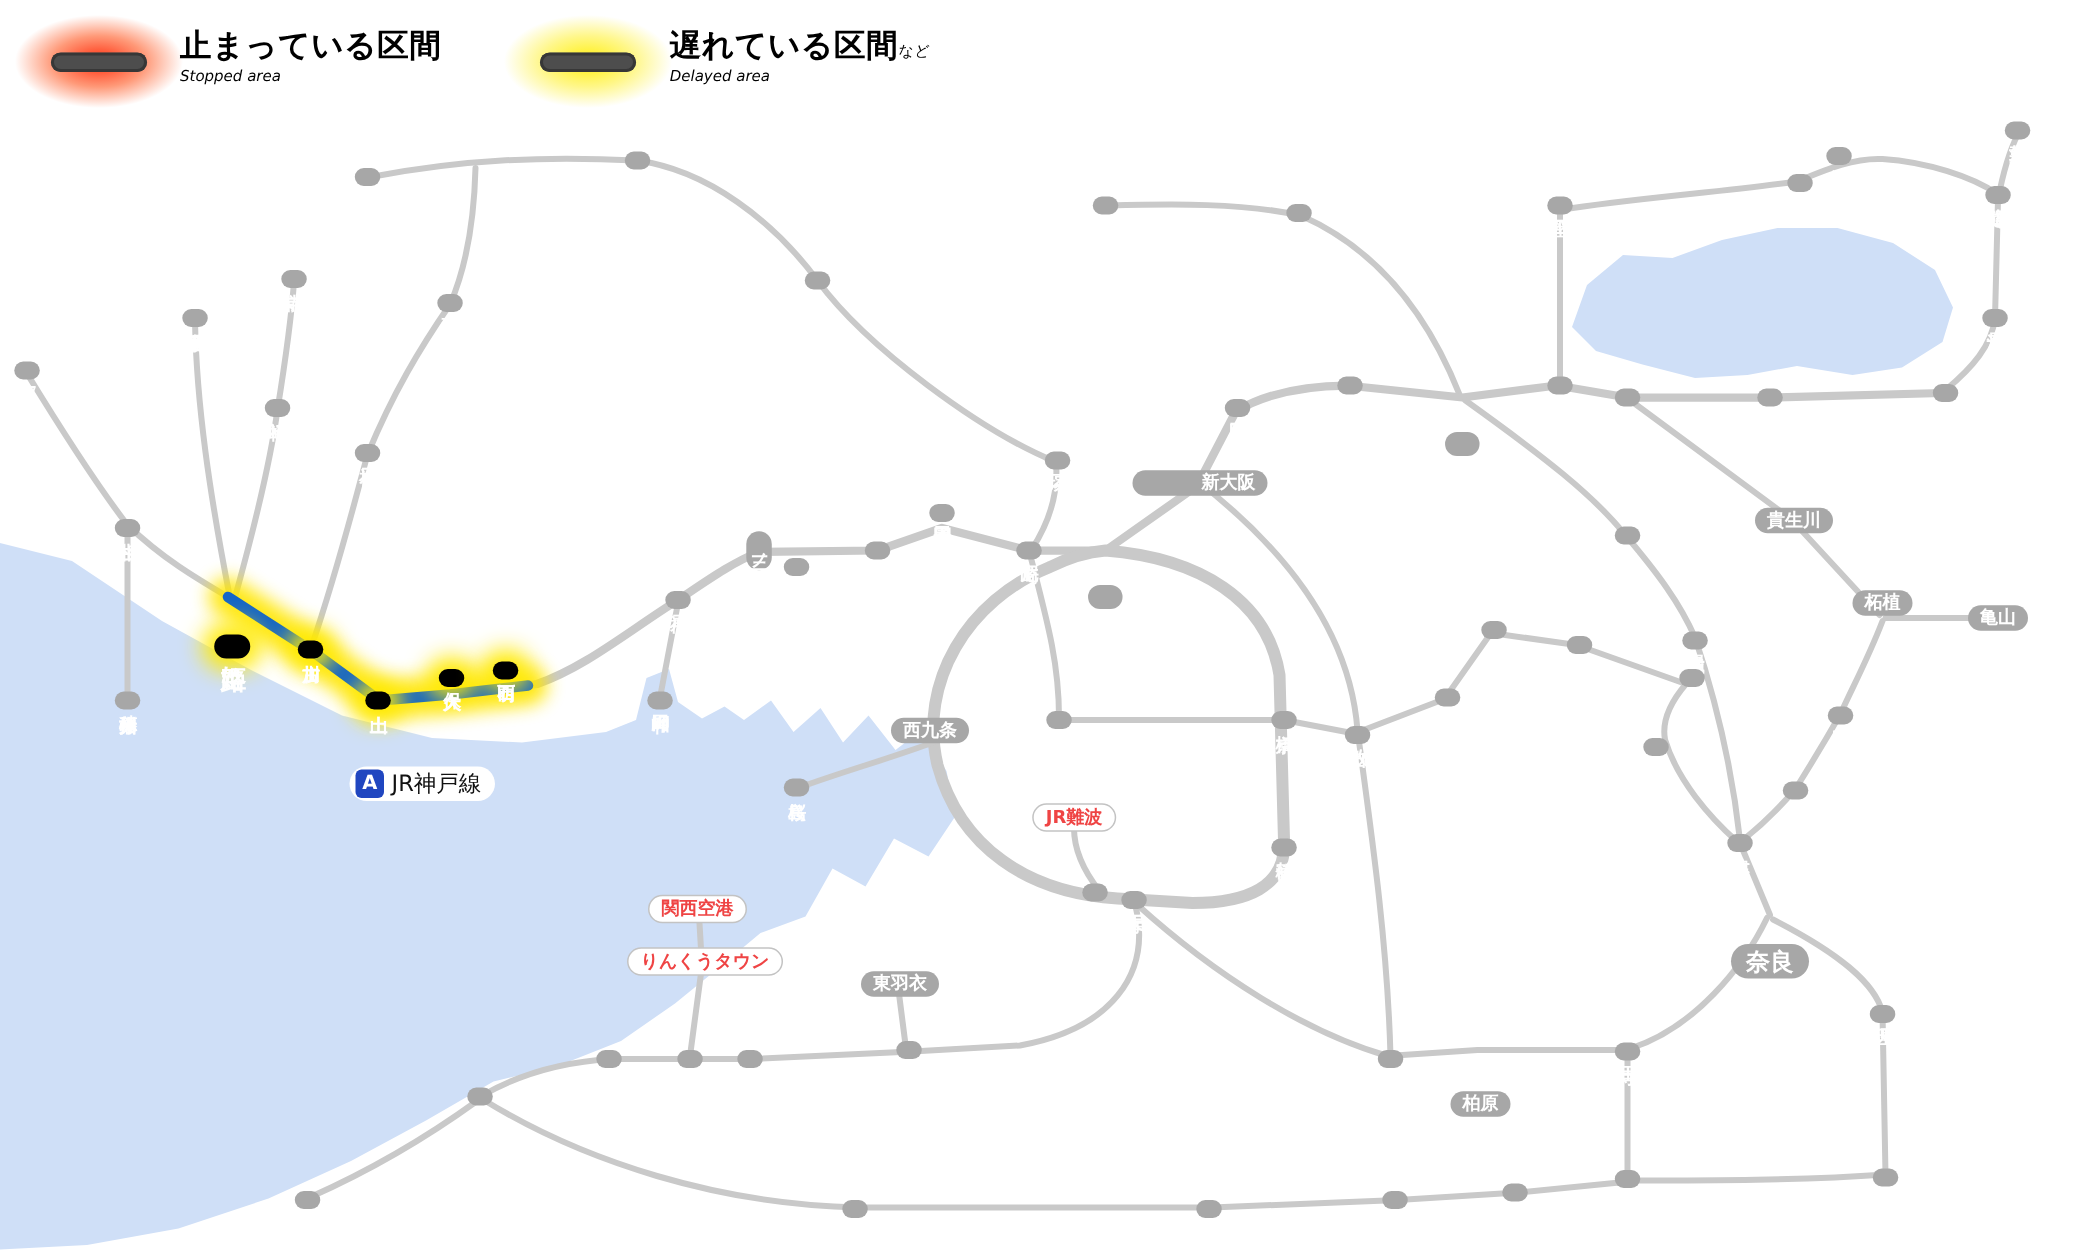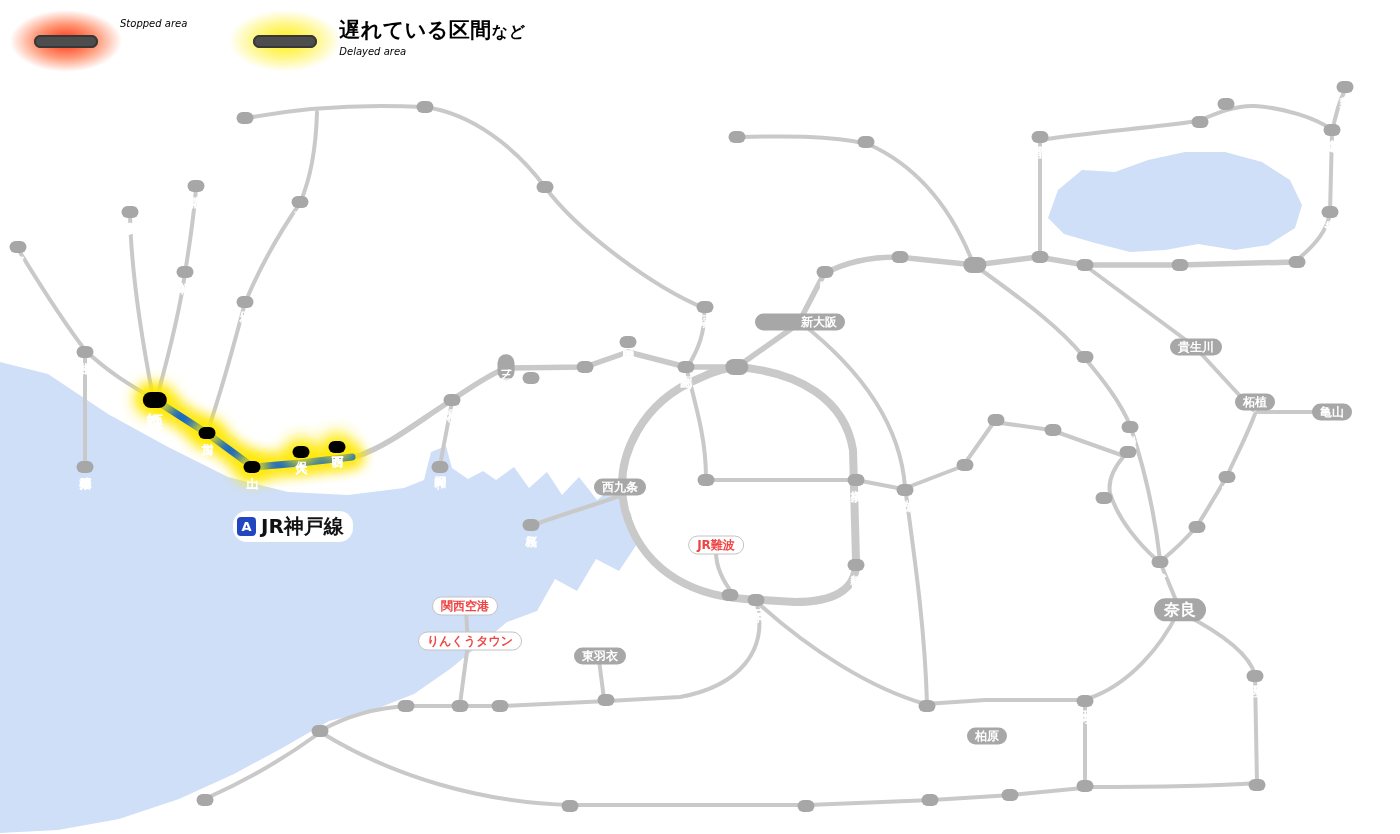--- a/index.html
+++ b/index.html
@@ -5,45 +5,45 @@
   html,body{margin:0;padding:0;background:#fff;font-family:"DejaVu Sans",sans-serif;}
   .stage{position:relative;width:1400px;height:834px;overflow:hidden;background:#fff;}
   .stage svg{position:absolute;left:0;top:0;z-index:0;}
 
   
   #station-layer{position:absolute;left:0;top:0;width:100%;height:100%;z-index:2;}
   .station{position:absolute;transform:translate(-50%,-50%);background:#a7a7a7;color:#fff;
     font-weight:bold;font-size:12px;line-height:1.08;border-radius:20px;white-space:nowrap;z-index:2;}
   .station.vert{writing-mode:vertical-rl;text-orientation:upright;padding:6px 2px;}
   .station.horiz{padding:2px 8px;}
-  .station.major{font-size:16px;z-index:3;}
+  .station.major{font-size:16px;z-index:3;margin-top:31px;}
   .station.major.vert{padding:8px 3px;}
   .station.major.horiz{padding:3px 10px;}
   .station.alert{background:#000;z-index:4;box-shadow:0 0 15px 8px rgba(255,234,0,.95);}
   .station.alert.major{font-size:17px;}
   .station.light{background:#fff;color:#ef4444;border:1.5px solid #c3c3c3;z-index:3;}
 
   
   .legend{position:absolute;left:10px;top:10px;display:flex;gap:42px;z-index:6;}
   .legend-item{display:flex;align-items:flex-start;}
   .glow{width:112px;height:62px;display:flex;align-items:center;justify-content:center;flex:0 0 auto;}
   .glow-red{background:radial-gradient(closest-side,rgba(255,35,0,.95),rgba(255,70,10,.55) 55%,rgba(255,90,40,0));}
   .glow-yellow{background:radial-gradient(closest-side,rgba(255,238,0,.95),rgba(255,240,40,.55) 55%,rgba(255,245,120,0));}
   .line-chip{width:64px;height:13px;background:#4d4d4d;border-radius:7px;box-shadow:inset 0 0 0 2px #373737;}
   .legend-text{padding-top:6px;margin-left:-2px;}
   .legend-title{font-size:21px;font-weight:bold;color:#000;letter-spacing:.5px;}
-  .legend-suffix{font-size:16px;font-weight:bold;}
+  .legend-suffix{font-size:10px;font-weight:normal;}
   .legend-sub{font-size:10px;color:#000;margin-top:2px;font-style:italic;}
 
   
   .line-badge{position:absolute;left:233px;top:511px;display:inline-flex;align-items:center;gap:5px;
     background:#fff;border-radius:14px;padding:2px 9px 2px 4px;z-index:5;}
   .badge-letter{width:19px;height:19px;background:#2046c0;color:#fff;border-radius:4px;display:flex;
     align-items:center;justify-content:center;font-size:13px;font-weight:bold;}
-  .badge-text{font-size:20px;font-weight:bold;color:#111;}
+  .badge-text{font-size:15px;font-weight:normal;color:#111;}
 </style>
 </head>
 <body>
 
 <div class="stage">
 
   <svg width="1400" height="834" viewBox="0 0 1400 834">
     <defs>
       <filter id="soft" x="-60%" y="-60%" width="220%" height="220%">
         <feGaussianBlur stdDeviation="6"></feGaussianBlur>
@@ -186,20 +186,23 @@
     <span class="badge-letter">A</span>
     <span class="badge-text">JR神戸線</span>
   </div>
 
   <div class="legend">
     <div class="legend-item">
       <div class="glow glow-red">
         <div class="line-chip"></div>
       </div>
       <div class="legend-text">
+        <div class="legend-title">
+          <span>止まっている区間</span>
+        </div>
         <div class="legend-sub">Stopped area</div>
       </div>
     </div>
     <div class="legend-item">
       <div class="glow glow-yellow">
         <div class="line-chip"></div>
       </div>
       <div class="legend-text">
         <div class="legend-title">
           <span>遅れている区間</span><span class="legend-suffix">など</span>

